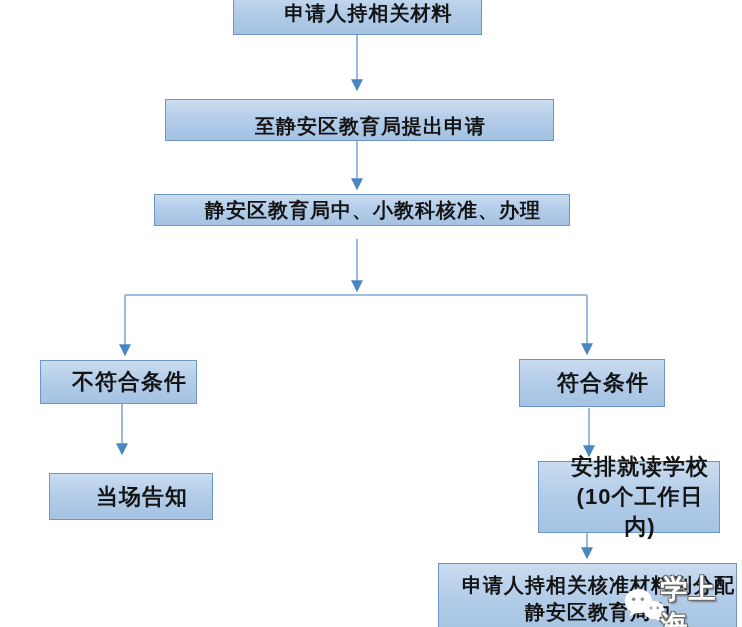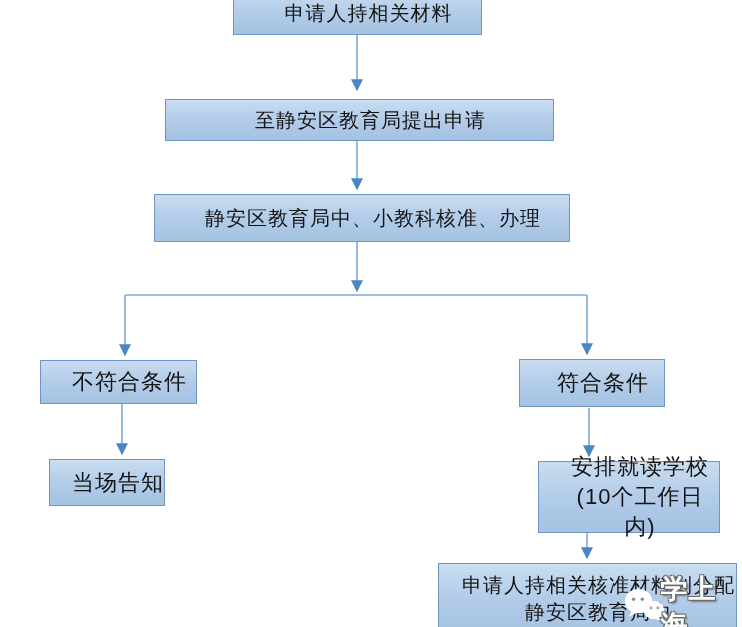--- a/index.html
+++ b/index.html
@@ -20,21 +20,21 @@
     box-sizing: border-box;
     background: linear-gradient(180deg, var(--fill-top, #caddf0) 0%, #b4cde9 45%, var(--fill-bottom, #a4c2e2) 100%);
     border: 1.5px solid var(--box-border, #6e96c4);
     display: flex;
     align-items: center;
     justify-content: center;
     text-align: center;
   }
   .node-label {
     color: var(--text-color, #141414);
-    font-weight: 400;
+    font-weight: 700;
     font-size: 20px;
     line-height: 1.35;
     white-space: pre-line;
     letter-spacing: 1px;
     padding-left: 22px;
   }
   .node-label.small { font-size: 22px; }
   #connectors {
     position: absolute;
     left: 0; top: 0;
@@ -85,33 +85,33 @@
       <line x1="122" y1="404" x2="122" y2="454" marker-end="url(#ah)"></line>
       <line x1="589" y1="408" x2="589" y2="456" marker-end="url(#ah)"></line>
       <line x1="587" y1="533" x2="587" y2="558" marker-end="url(#ah)"></line>
     </g>
   </svg>
 
   <div class="node" style="left:233px; top:-9px; width:249px; height:44px;">
     <span class="node-label">申请人持相关材料</span>
   </div>
 
-  <div class="node" style="left:165px; top:99px; width:389px; height:42px;">
+  <div class="node" style="left:165px; top:99px; width:389px; height:42px;align-items:flex-end;">
     <span class="node-label">至静安区教育局提出申请</span>
   </div>
 
-  <div class="node" style="left:154px; top:194px; width:416px; height:48px;">
+  <div class="node" style="left:154px; top:194px; width:416px; height:32px;">
     <span class="node-label">静安区教育局中、小教科核准、办理</span>
   </div>
 
   <div class="node" style="left:40px; top:360px; width:157px; height:44px;">
     <span class="node-label small">不符合条件</span>
   </div>
 
-  <div class="node" style="left:49px; top:459px; width:116px; height:47px;text-align:right;">
+  <div class="node" style="left:49px; top:473px; width:164px; height:47px;text-align:right;">
     <span class="node-label small">当场告知</span>
   </div>
 
   <div class="node" style="left:519px; top:359px; width:146px; height:48px;">
     <span class="node-label small">符合条件</span>
   </div>
 
   <div class="node" style="left:495px; top:461px; width:182px; height:72px;margin-left:43px;">
     <span class="node-label small">安排就读学校
 (10个工作日内)</span>

